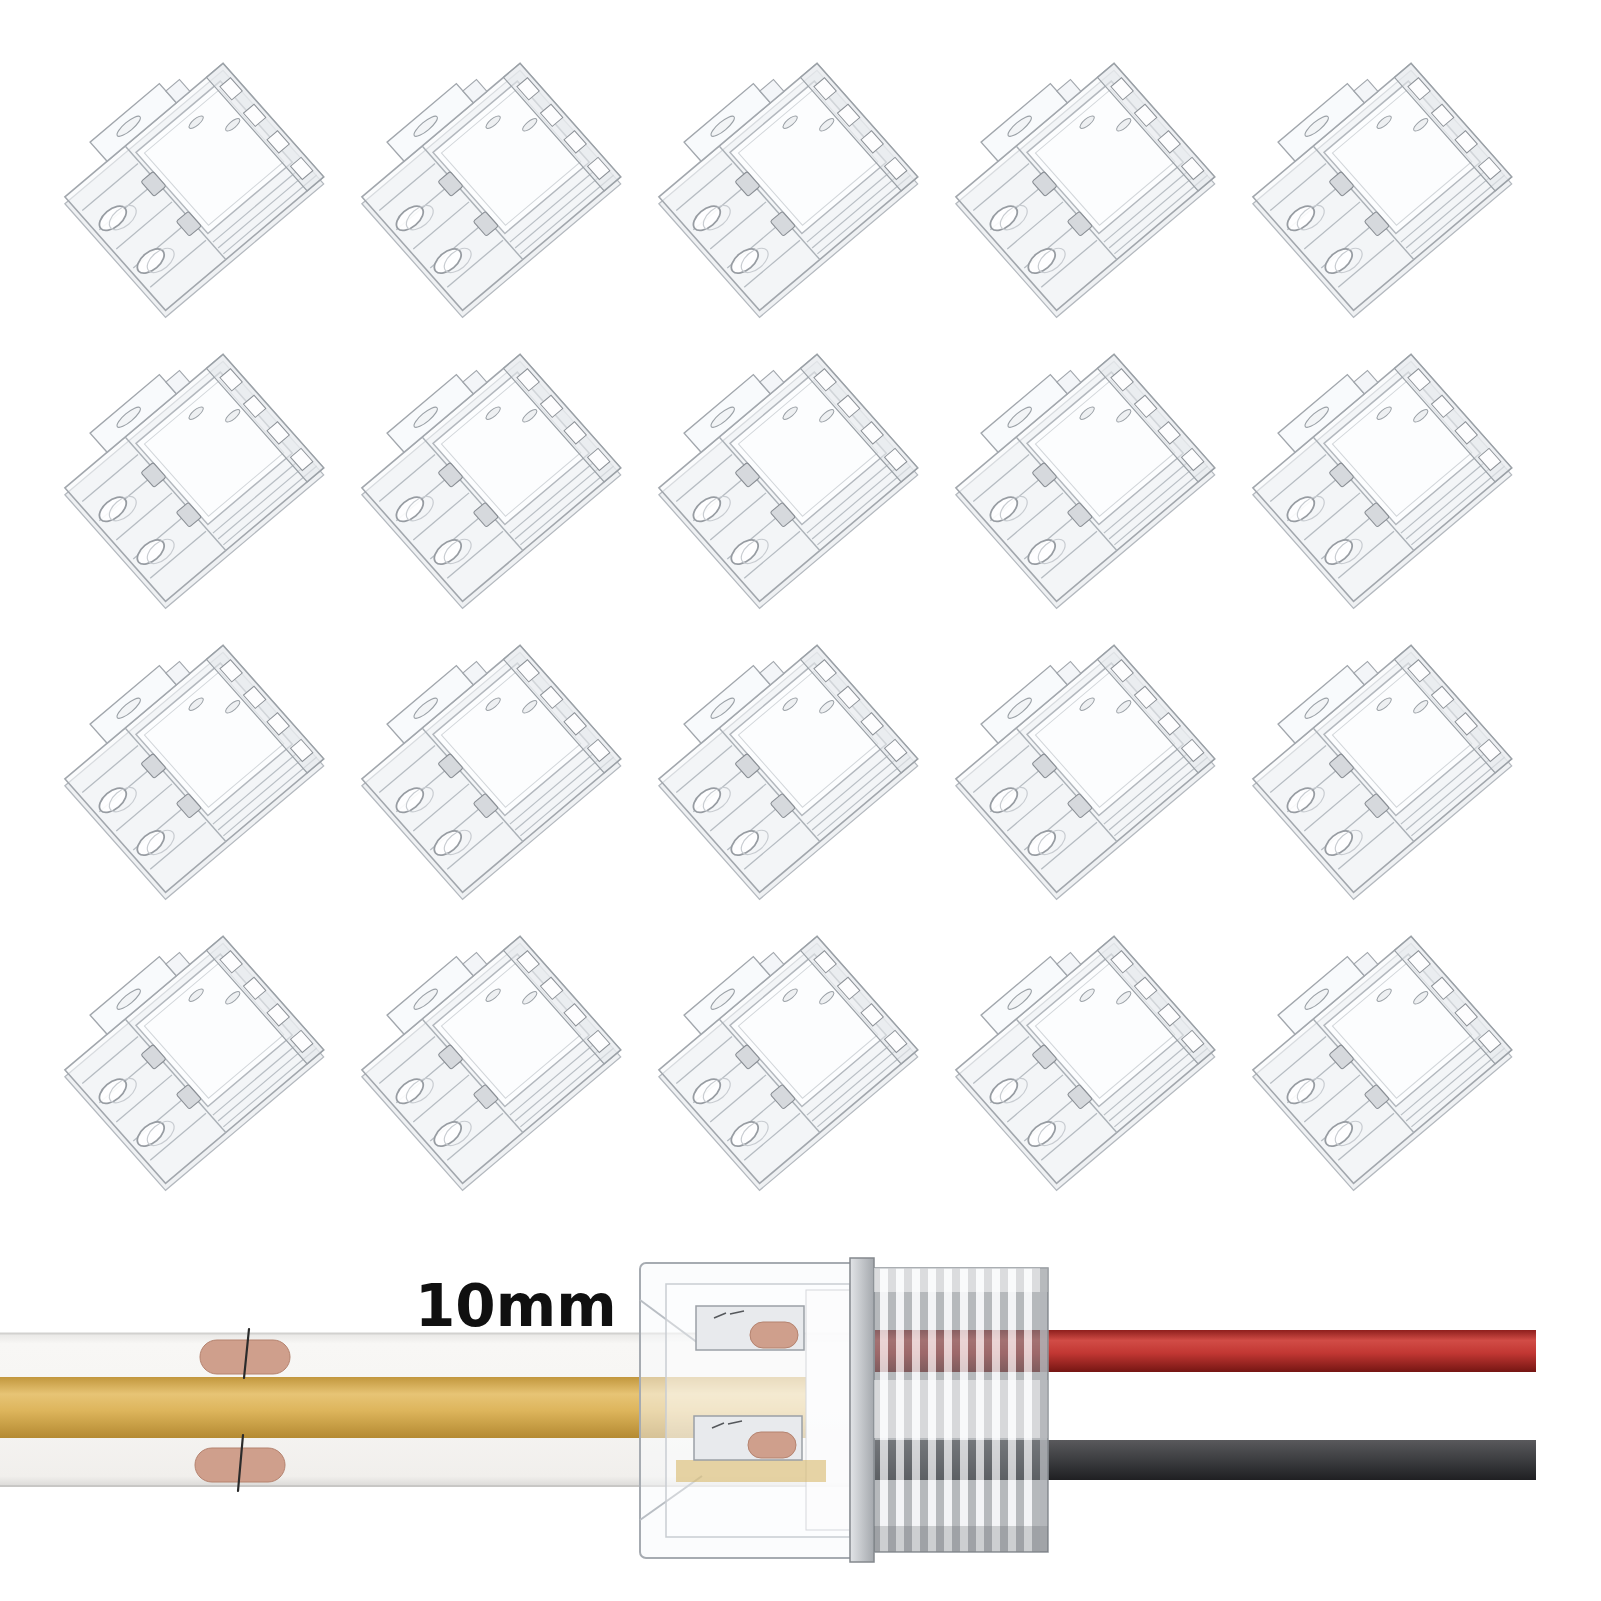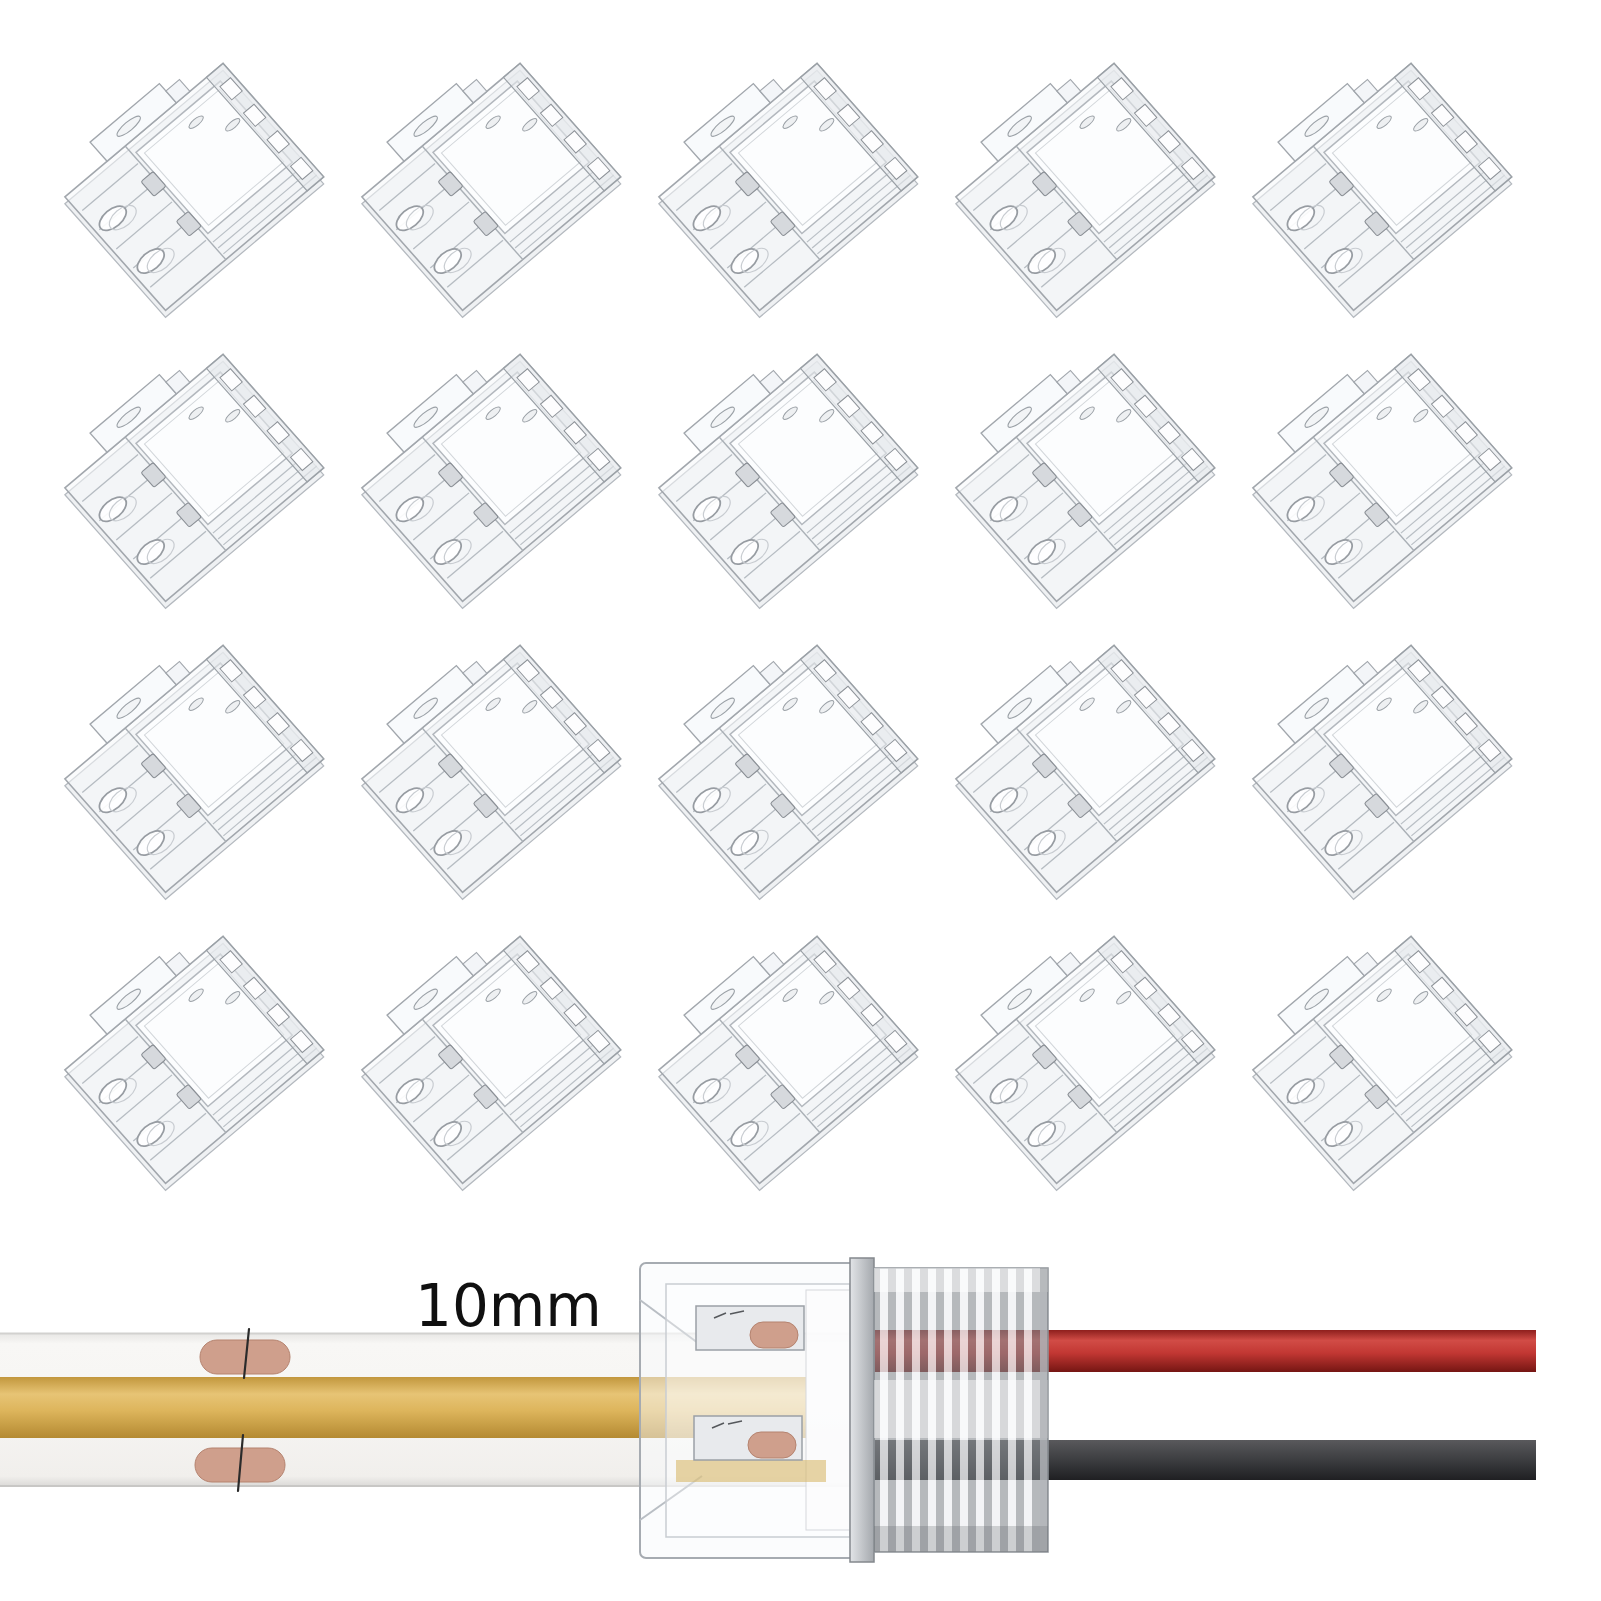--- a/index.html
+++ b/index.html
@@ -2,20 +2,21 @@
 <html><head>
 <meta charset="utf-8">
 <style>
   html,body{margin:0;padding:0;background:#ffffff;}
   .canvas{
     position:relative;
     width:1536px;height:1601px;
     background:#ffffff;
     overflow:hidden;
     font-family:"DejaVu Sans", sans-serif;
+    font-weight:bold;
   }
   .grid{
     position:absolute;
     left:58px;top:58px;
     display:grid;
     column-gap:21px;
     row-gap:29px;
   }
   .connector{display:block;width:276px;height:262px;}
   .diagram{position:absolute;left:0;top:1230px;width:1601px;height:371px;}

